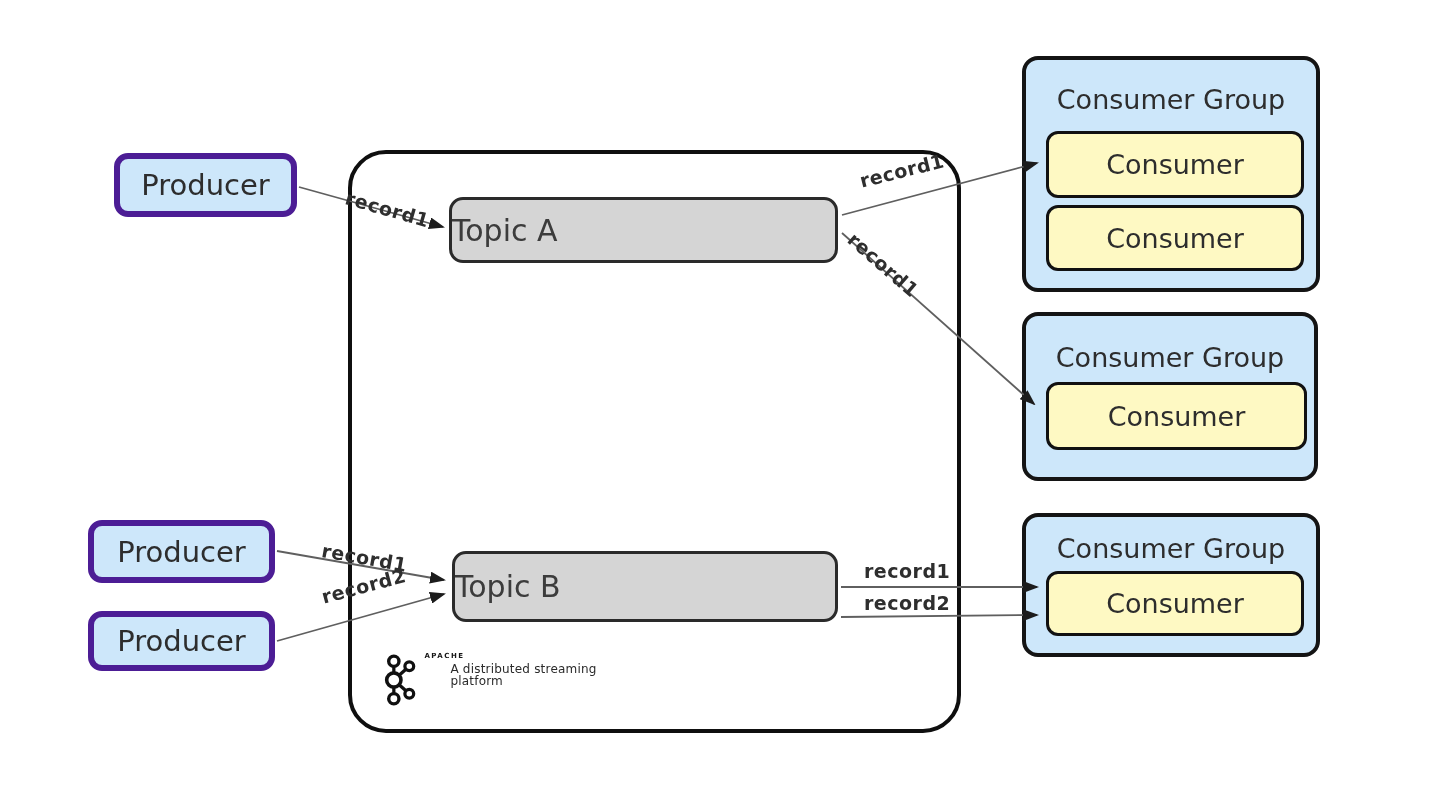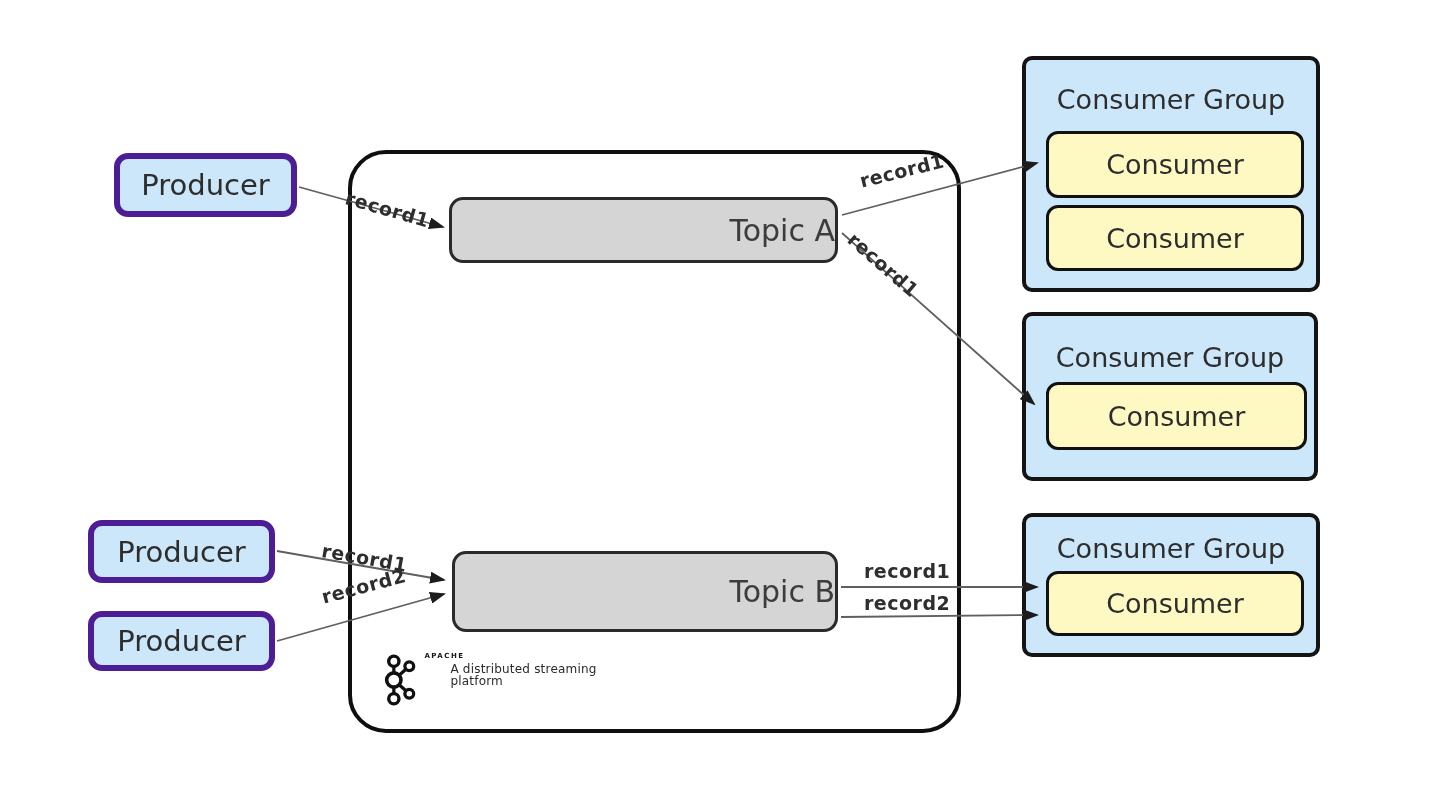--- a/index.html
+++ b/index.html
@@ -10,45 +10,45 @@
   }
   .abs{position:absolute;box-sizing:border-box;}
   
   .node-blue{
     background:#cde7fa;border:6px solid #4c1d95;border-radius:14px;
     display:flex;align-items:center;justify-content:center;
     font-size:29px;color:#2d2d2d;
   }
   .topic{
     background:#d5d5d5;border:3px solid #2a2a2a;border-radius:14px;
-    display:flex;align-items:center;justify-content:flex-end;
+    display:flex;align-items:center;justify-content:flex-start;
     font-size:30px;color:#3c3c3c;
   }
   .cgroup{
-    background:#cde7fa;border:4px solid #141414;border-radius:10px;padding-left:48px;
+    background:#cde7fa;border:4px solid #141414;border-radius:16px;padding-left:48px;
   }
   .cgroup .cg-title{
     position:absolute;left:0;right:0;text-align:center;
     font-size:27px;color:#2d2d2d;
   }
   .consumer{
     position:absolute;background:#fef9c3;border:3px solid #111111;border-radius:12px;
     display:flex;align-items:center;justify-content:center;
     font-size:27px;color:#2d2d2d;
   }
   .kafka-box{
     border:4px solid #0f0f0f;border-radius:38px;background:transparent;
   }
   
   #producer1{left:114px;top:153px;width:183px;height:64px;}
   #producer2{left:88px;top:520px;width:187px;height:63px;}
   #producer3{left:88px;top:611px;width:187px;height:60px;}
   #kafkabox{left:348px;top:150px;width:613px;height:583px;}
   #topicA{left:449px;top:197px;width:389px;height:66px;}
-  #topicB{left:452px;top:551px;width:386px;height:81px;}
+  #topicB{left:452px;top:551px;width:386px;height:71px;}
   #cg1{left:1022px;top:56px;width:298px;height:236px;}
   #cg2{left:1022px;top:312px;width:296px;height:169px;}
   #cg3{left:1022px;top:513px;width:298px;height:144px;}
   #cg1 .cg-title{top:24px;}
   #cg2 .cg-title{top:26px;}
   #cg3 .cg-title{top:16px;}
   #cg1-c1{left:20px;top:71px;width:252px;height:61px;}
   #cg1-c2{left:20px;top:145px;width:252px;height:60px;}
   #cg2-c1{left:20px;top:66px;width:255px;height:62px;}
   #cg3-c1{left:20px;top:54px;width:252px;height:59px;}

